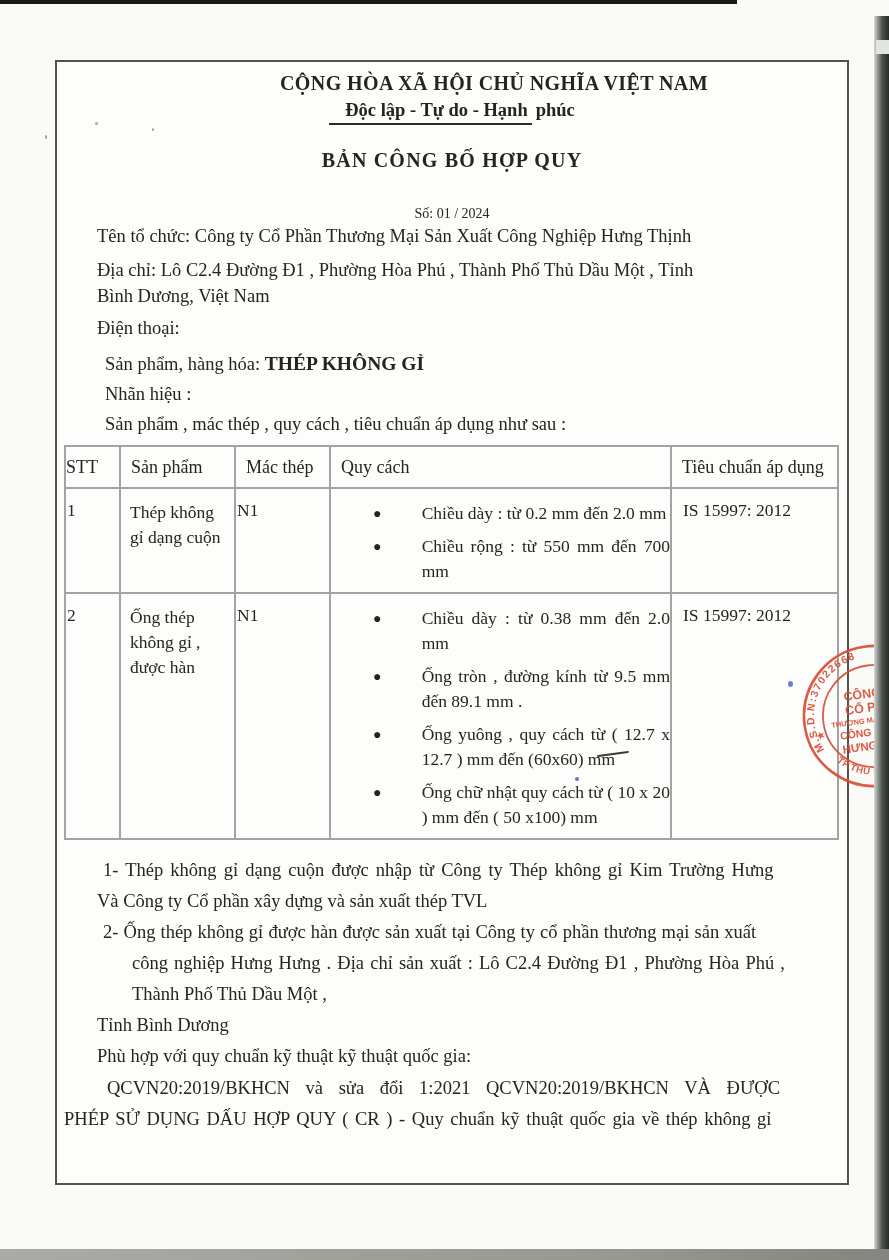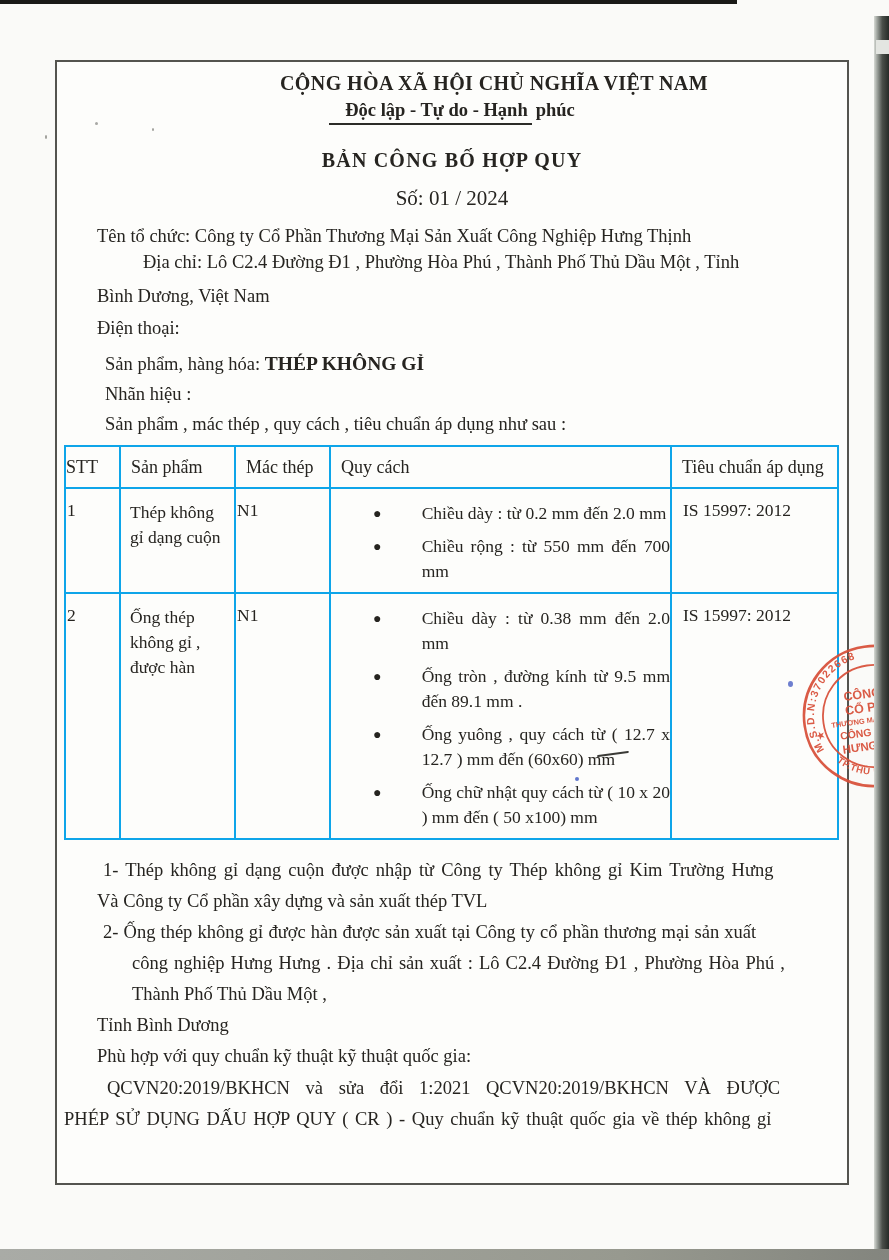--- a/index.html
+++ b/index.html
@@ -21,36 +21,36 @@
       border:2px solid #54544f;background:#fdfdfb;z-index:1;}
 
   .line{position:absolute;white-space:nowrap;font-size:18.5px;}
   .center{left:0;width:790px;text-align:center;}
 
   .nat-line1{top:10px;font-weight:bold;font-size:20px;letter-spacing:.4px;margin-left:42px;}
   .nat-line2{top:38px;font-weight:bold;font-size:18.5px;}
   .motto-underline{border-bottom:2.4px solid #2c2c28;padding:0 4px 2px 16px;display:inline-block;text-align:right;}
   .motto-tail{margin-left:4px;}
   .doc-title{top:87px;font-weight:bold;font-size:20px;letter-spacing:1.2px;}
-  .doc-number{top:124px;font-size:21px;}
+  .doc-number{top:144px;font-size:14px;}
 
   .m40{left:40px;} .m48{left:48px;} .m46{left:46px;} .m75{left:75px;} .m50{left:50px;} .m7{left:7px;}
   .org-name{top:164px;}
-  .org-addr1{top:190px;margin-left:46px;}
+  .org-addr1{top:198px;}
   .org-addr2{top:224px;}
   .org-phone{top:256px;}
   .prod-line{top:291px;}
   .prod-name{font-weight:bold;font-size:19.5px;}
   .brand-line{top:322px;}
   .table-intro{top:352px;}
 
   
   .products-table{position:absolute;left:7px;top:383px;width:773px;border-collapse:collapse;
       table-layout:fixed;font-size:17.5px;}
-  .products-table td,.products-table th{border:2px solid #0ea5e9;vertical-align:top;
+  .products-table td,.products-table th{border:2px solid #a3a3a3;vertical-align:top;
       font-weight:normal;text-align:left;overflow:hidden;}
   .products-table th{height:40px;vertical-align:middle;padding:0 0 0 10px;font-size:18px;}
   .col-stt{width:55px;} .col-prod{width:115px;} .col-grade{width:95px;} .col-spec{width:341px;} .col-std{width:167px;}
   .th-stt{text-align:center;padding:0!important;}
   .cell-stt{text-align:center;padding-top:11px;}
   .cell-prod{padding:11px 8px 0 9px;text-align:justify;line-height:25px;}
   .cell-grade{text-align:center;padding-top:11px;}
   .cell-spec{padding:12px 0 0 0;}
   .cell-std{padding:11px 4px 12px 11px;}
   .row1{height:94px;} .row2{height:234px;}

